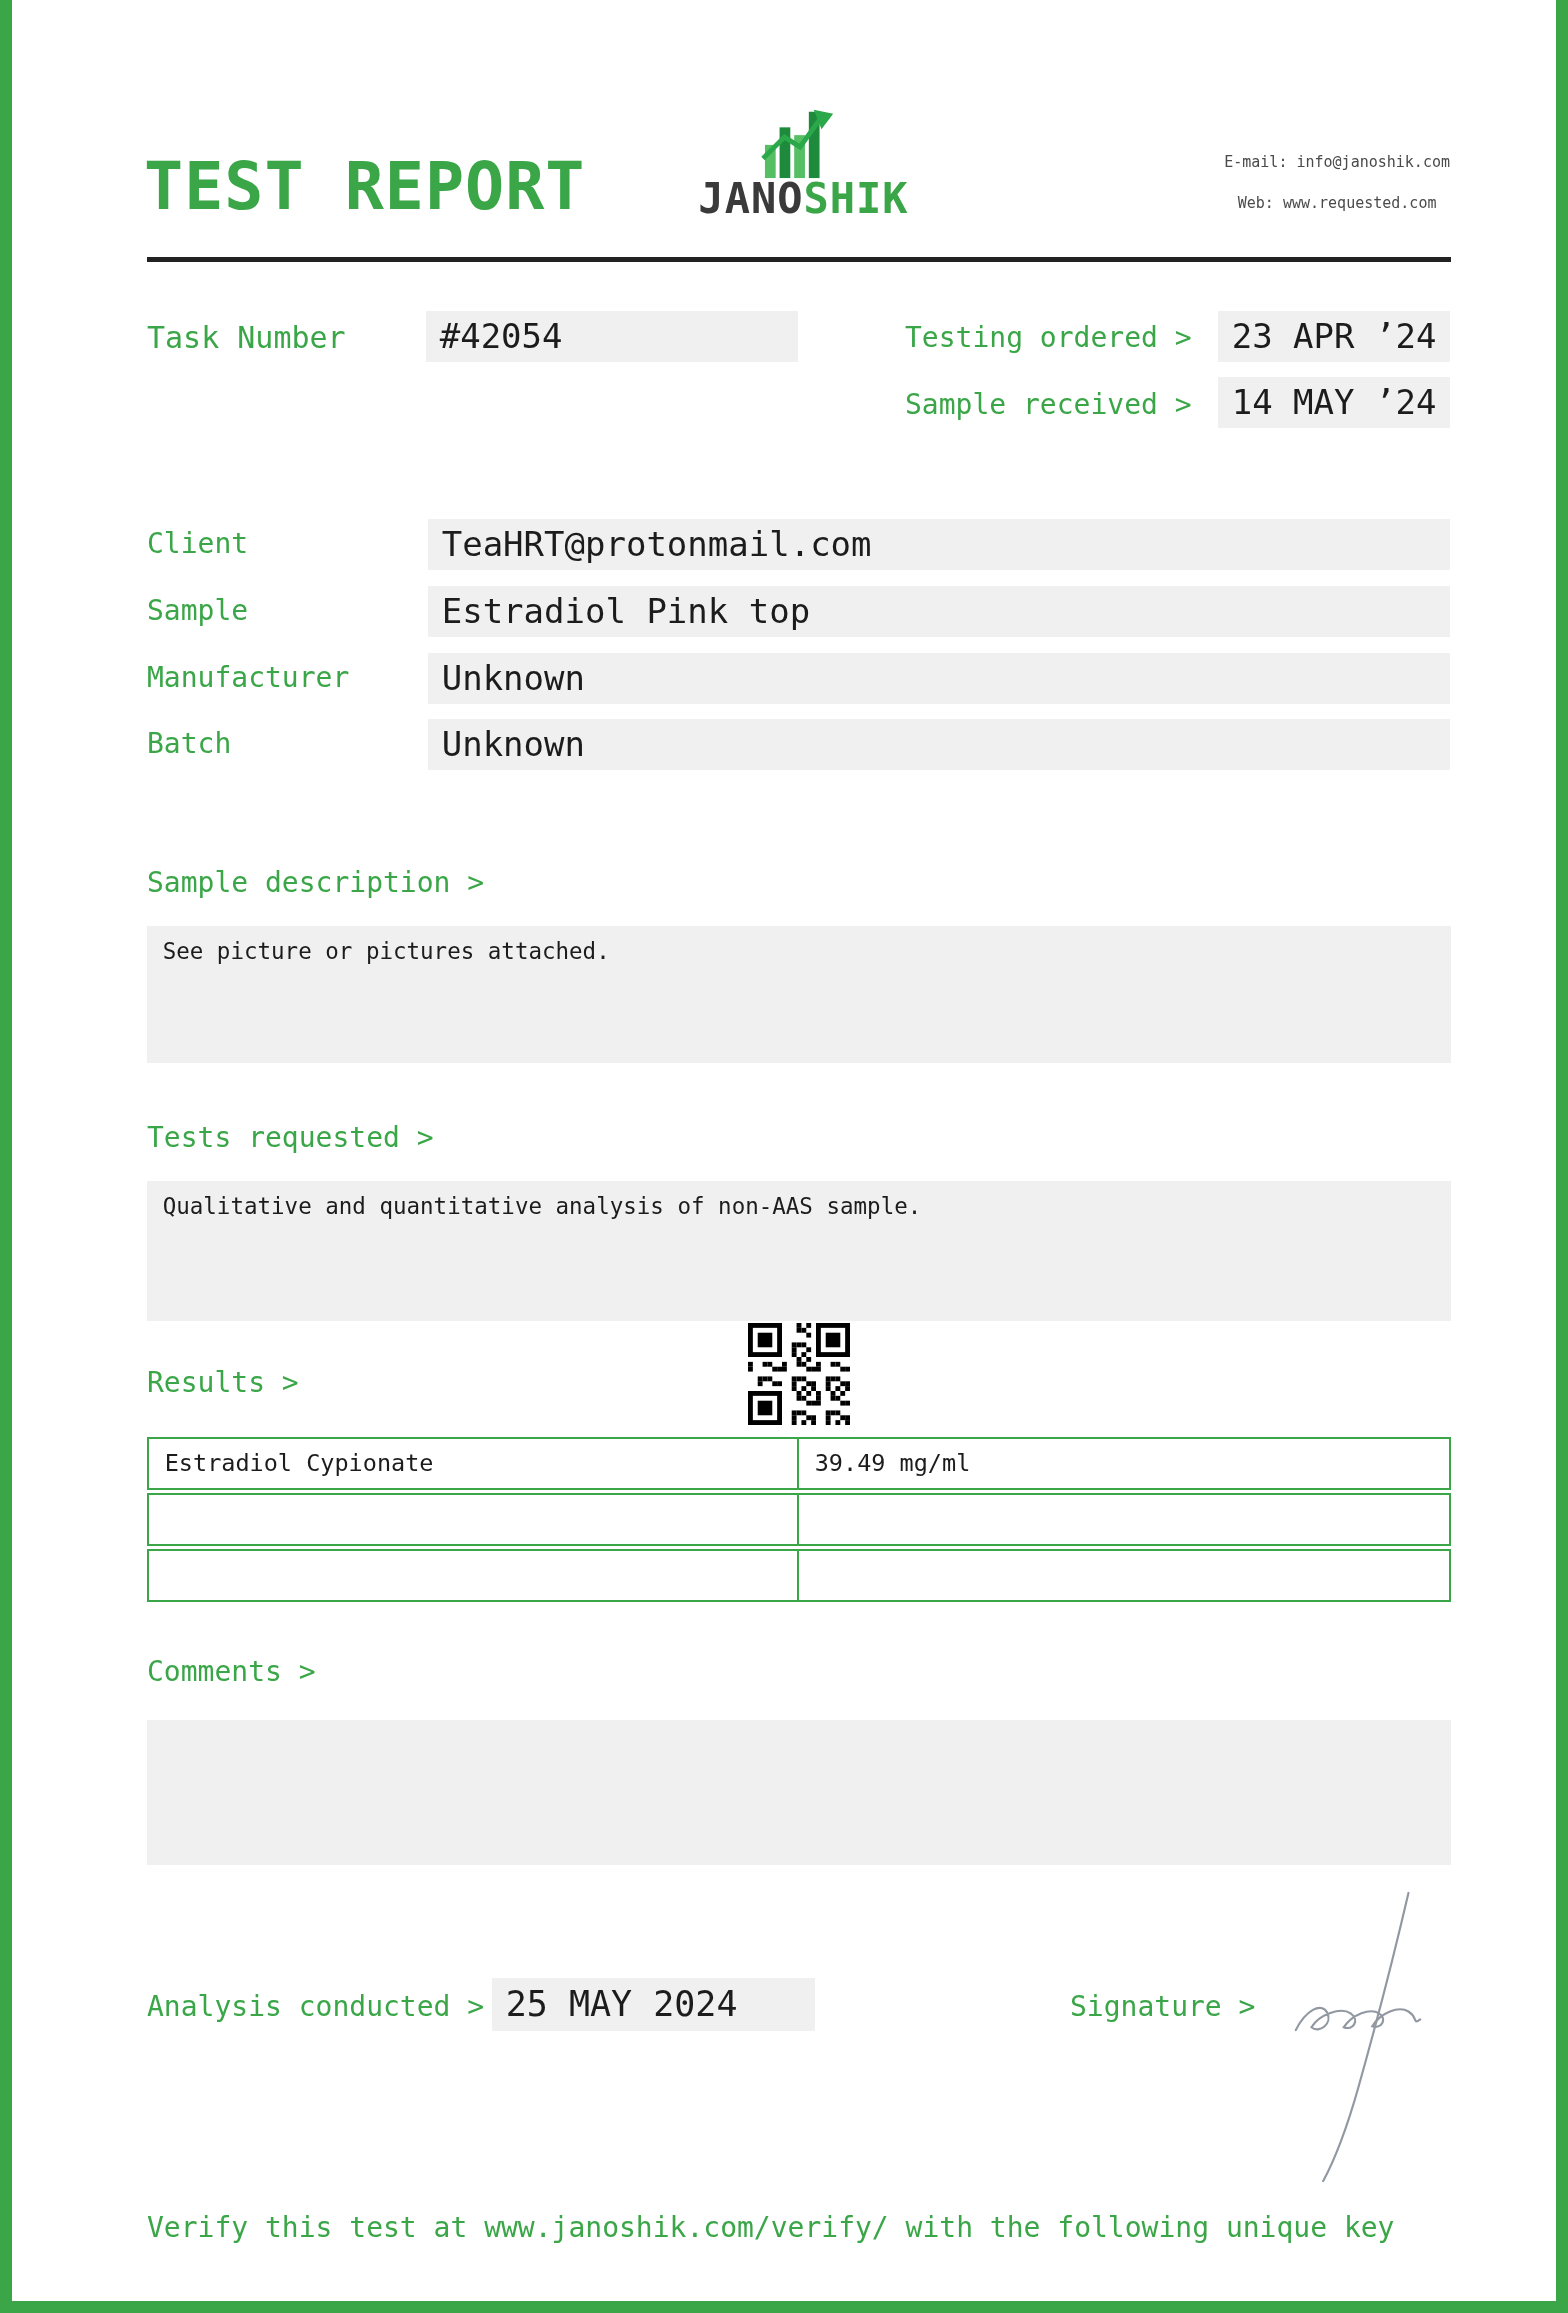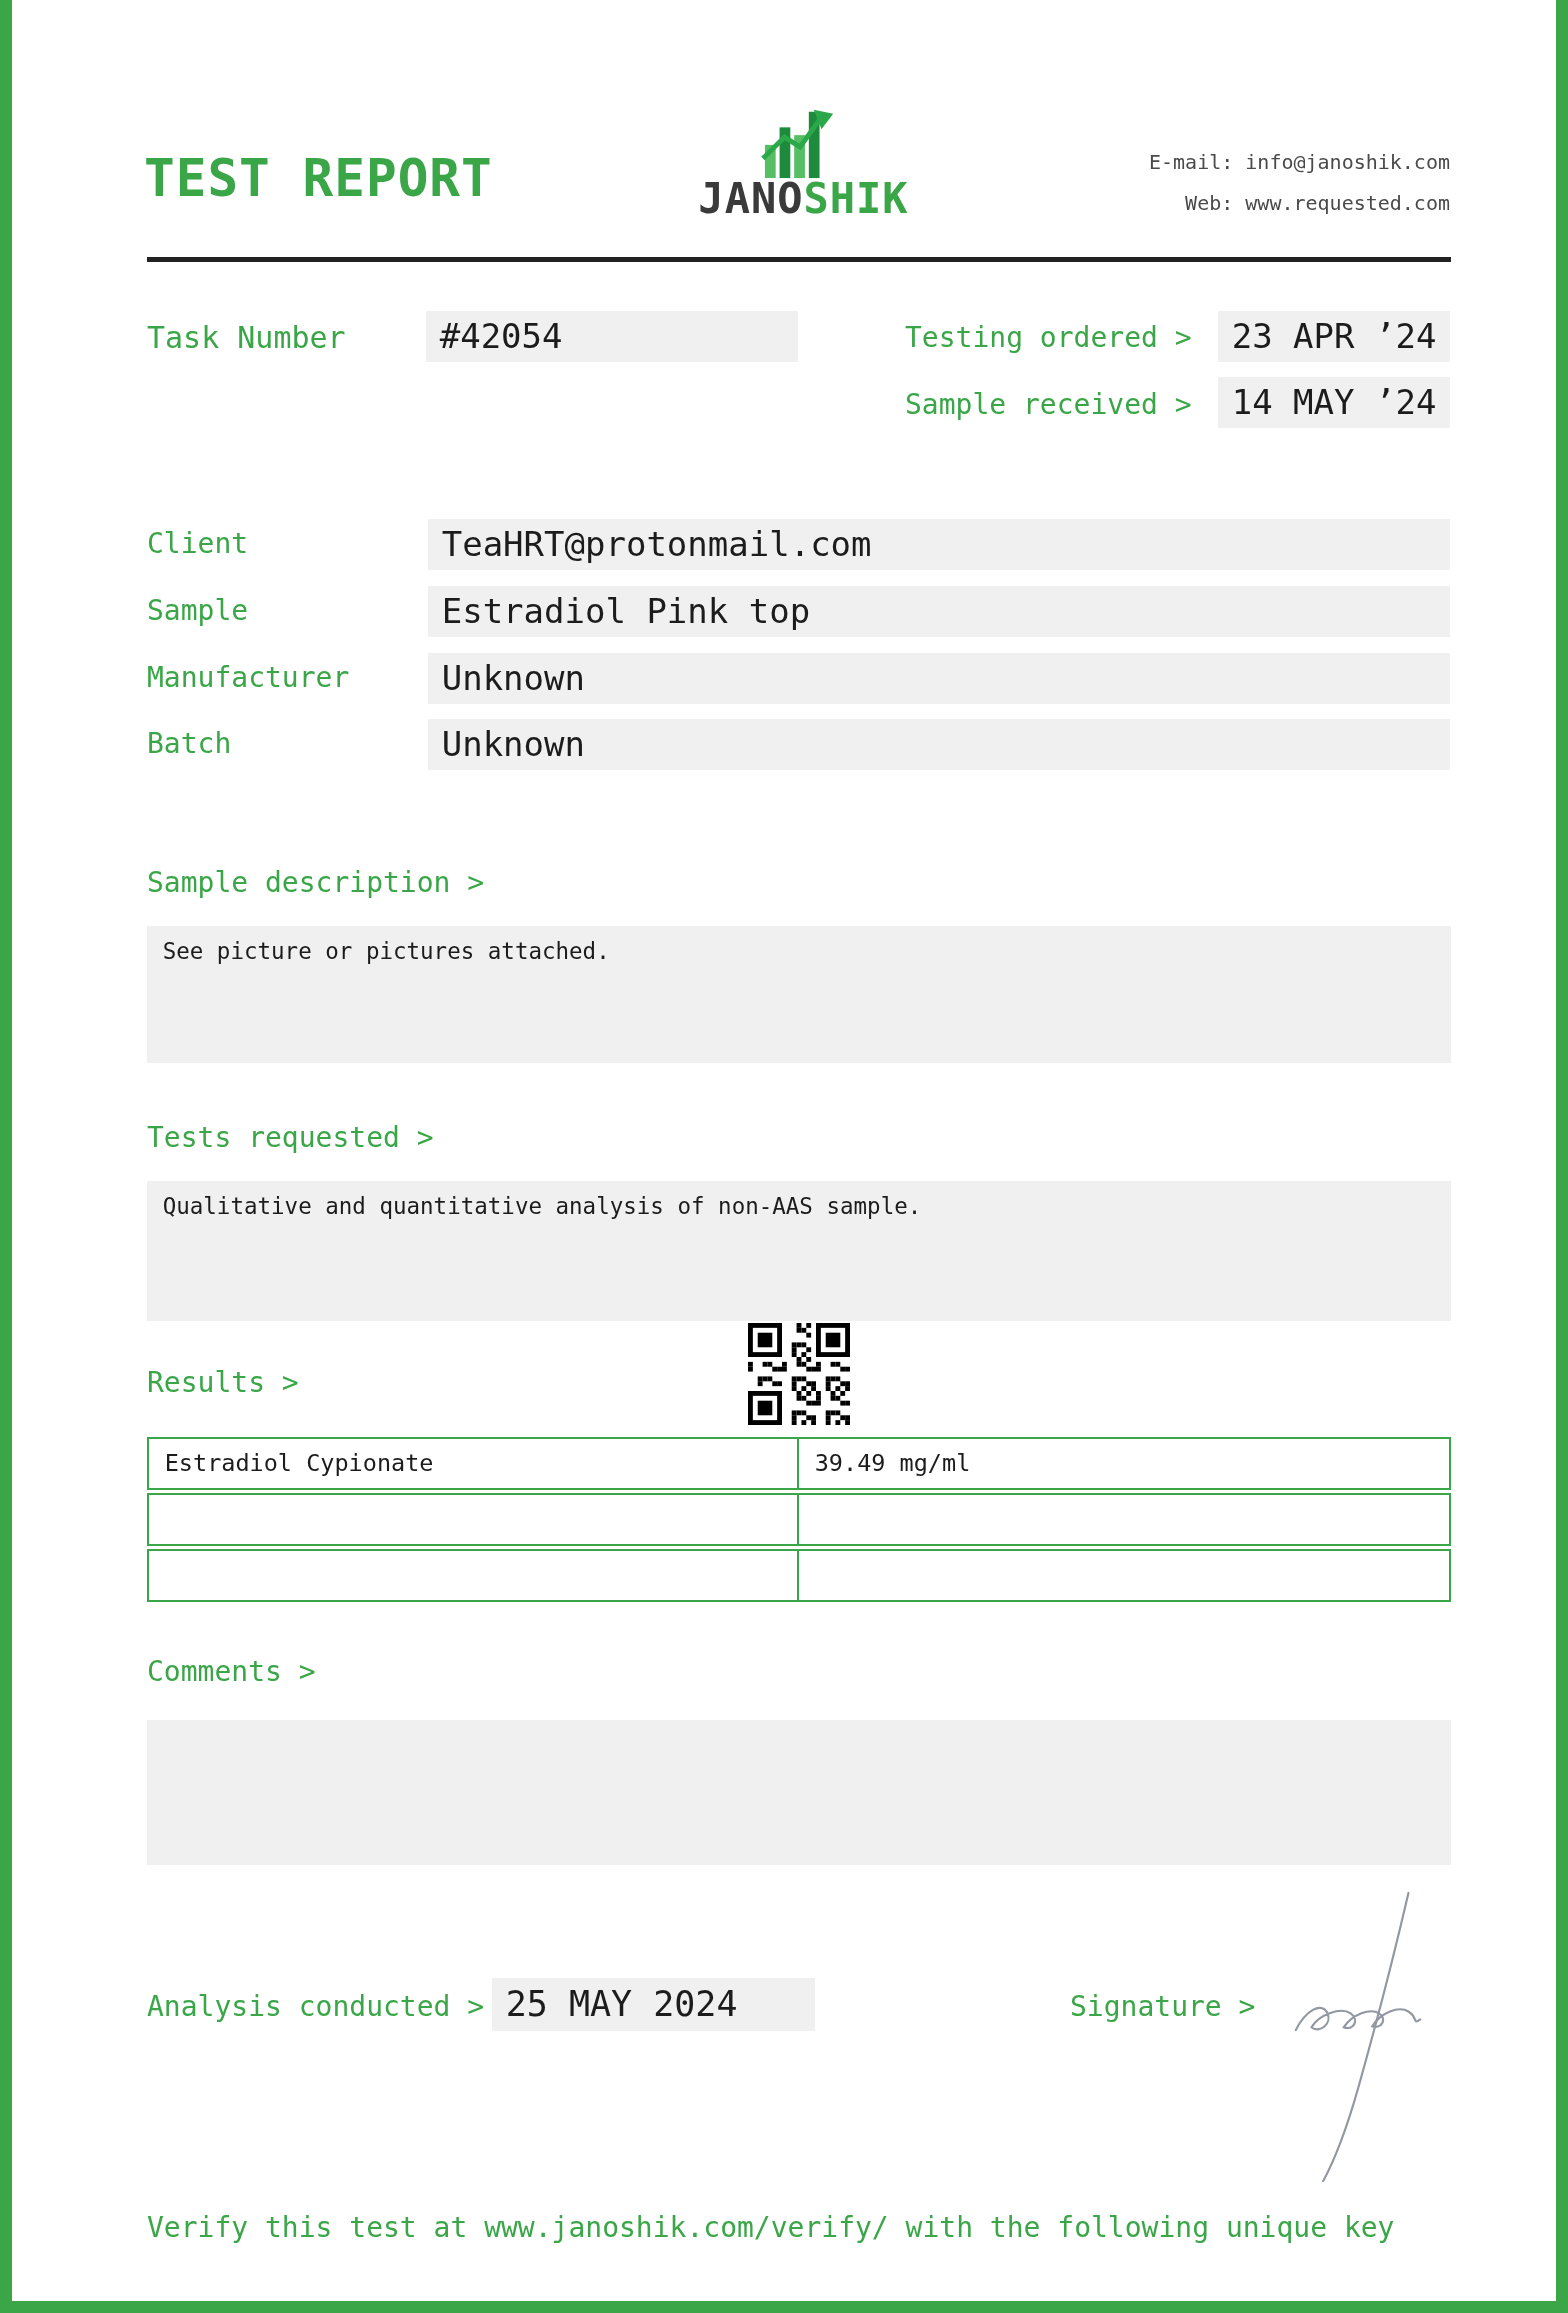--- a/index.html
+++ b/index.html
@@ -13,22 +13,22 @@
     font-family:"DejaVu Sans Mono","Liberation Mono",monospace;color:var(--dark);
   }
   .abs{position:absolute}
   .label{font-size:28px;color:var(--green);white-space:nowrap}
   .value-box{
     background:var(--box);color:var(--dark);font-size:34px;line-height:51px;
     height:51px;padding:0 13.7px;white-space:nowrap;overflow:hidden
   }
   .text-box{background:var(--box);padding:11.8px 15.7px;font-size:22.5px;color:var(--dark)}
   .border-strip{background:var(--green)}
-  .contact{font-size:20px;color:var(--contact);text-align:right;line-height:41px;white-space:nowrap}
-  .title{font-size:51px;font-weight:600;color:var(--green);letter-spacing:1px;white-space:nowrap}
+  .contact{font-size:15px;color:var(--contact);text-align:center;line-height:41px;white-space:nowrap}
+  .title{font-size:65px;font-weight:600;color:var(--green);letter-spacing:1px;white-space:nowrap}
   .logo-text{font-size:42px;font-weight:700;letter-spacing:1px;text-align:center;white-space:nowrap}
   .logo-jano{color:var(--logo-dark)}
   .logo-shik{color:var(--green)}
   .results-table{display:flex;flex-direction:column;gap:2.9px}
   .r-row{display:flex;height:53px;border:2px solid var(--green);background:#fff}
   .r-cell{width:50%;padding:0 15.7px;font-size:23.5px;line-height:49px;white-space:nowrap;overflow:hidden}
   .r-cell.name{border-right:2px solid var(--green)}
   .key-bar{background:var(--box);text-align:center;font-size:27.4px;line-height:47px;height:47px;color:var(--dark)}
   .verify{font-size:28px;color:var(--green);white-space:nowrap}
 </style>

